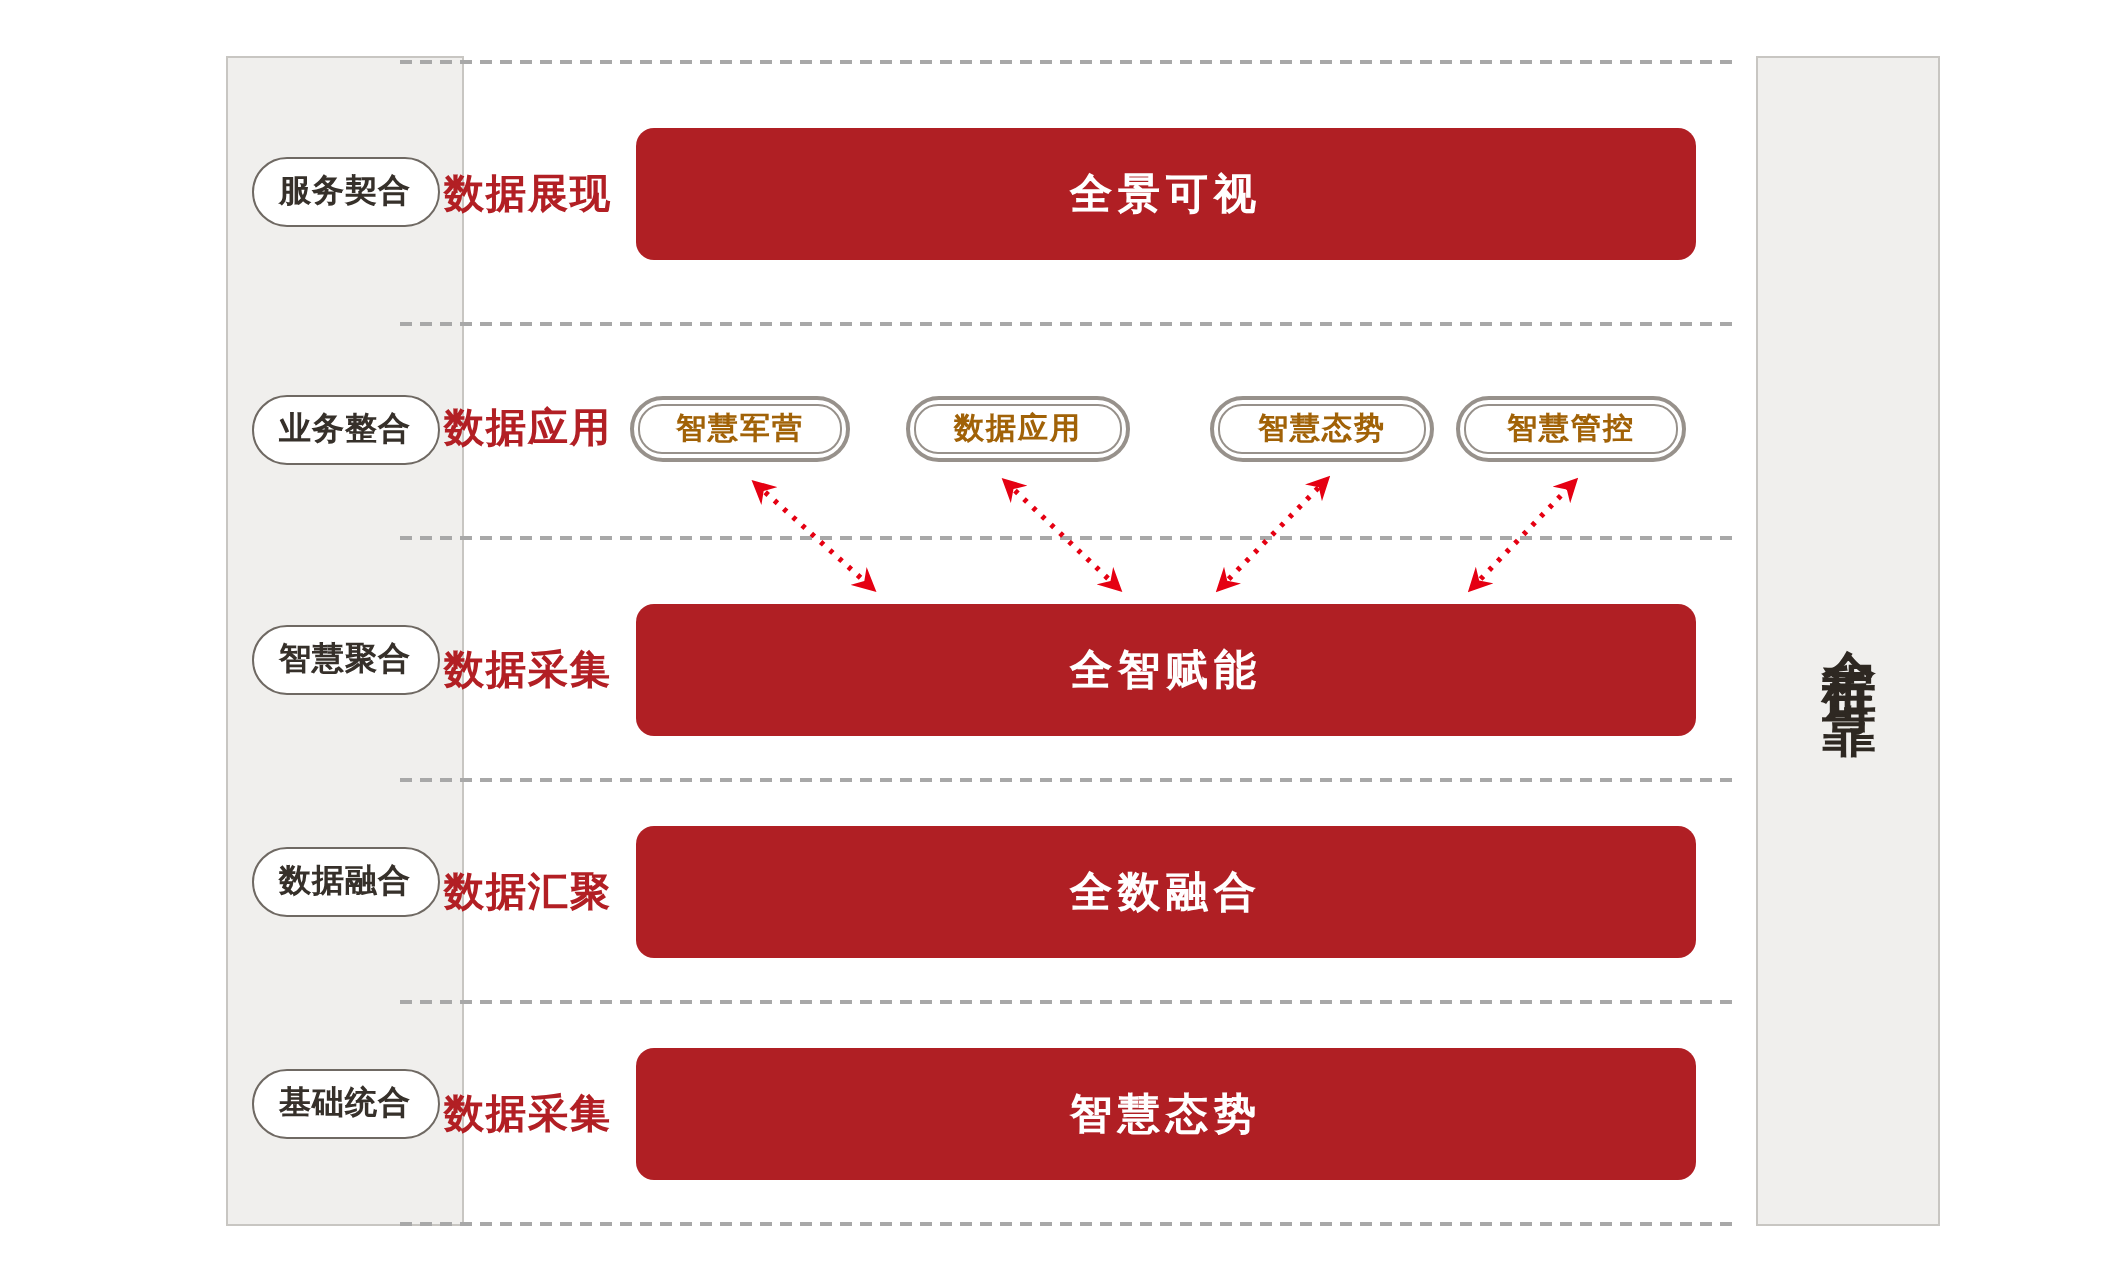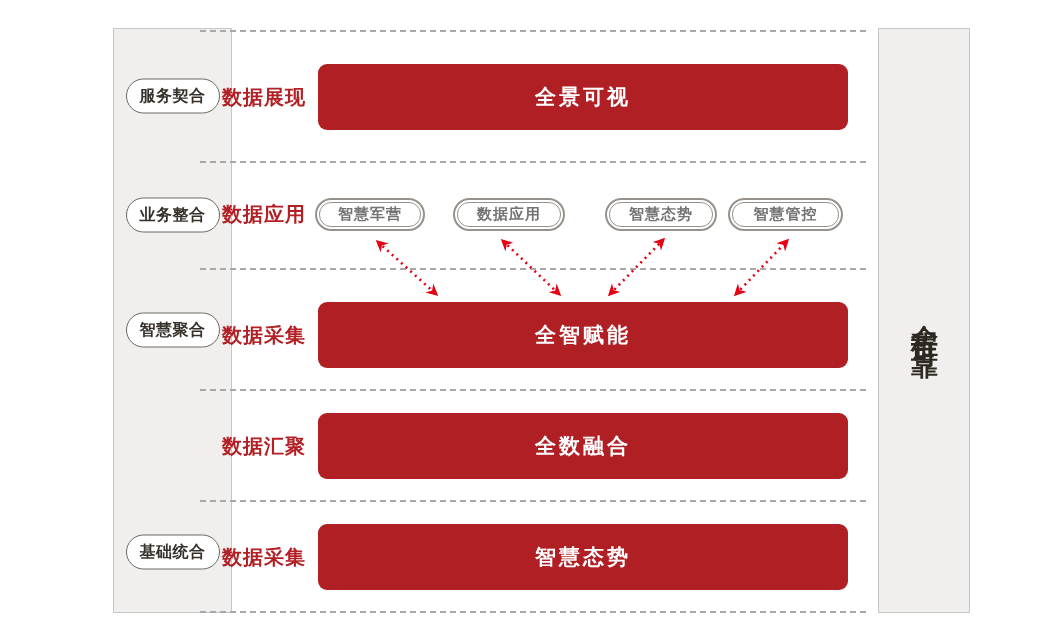--- a/index.html
+++ b/index.html
@@ -25,33 +25,34 @@
     color:var(--label-red);letter-spacing:1px;white-space:nowrap;}
 
   
   .red-bar{position:absolute;left:318px;width:530px;height:66px;background:var(--bar-red);border-radius:9px;
     display:flex;align-items:center;justify-content:center;color:#fff;font-size:21px;font-weight:bold;letter-spacing:3px;}
 
   
   .app-pill{position:absolute;top:198px;height:33px;border:2px solid var(--pill-double-border);border-radius:17px;
     background:#fff;box-sizing:border-box;padding:2px;display:flex;}
   .app-pill-inner{flex:1;border:1.6px solid var(--pill-double-border);border-radius:12px;background:#fff;
-    display:flex;align-items:center;justify-content:center;font-size:15px;font-weight:bold;color:#737373;letter-spacing:1px;white-space:nowrap;font-family:Liberation Mono, monospace;}
+    display:flex;align-items:center;justify-content:center;font-size:15px;font-weight:bold;color:#a16207;letter-spacing:1px;white-space:nowrap;font-family:Liberation Mono, monospace;}
 
   .arrow-overlay{position:absolute;left:200px;top:228px;width:666px;height:76px;overflow:visible;}
 </style>
 </head>
 <body>
 
 <div class="canvas">
 
   <div class="side-panel left-panel">
     <div class="side-pill" style="top:67px">服务契合</div>
     <div class="side-pill" style="top:186px">业务整合</div>
     <div class="side-pill" style="top:301px">智慧聚合</div>
+    <div class="side-pill" style="top:412px">数据融合</div>
     <div class="side-pill" style="top:523px">基础统合</div>
   </div>
 
   <div class="dotted-line" style="top:30px"></div>
   <div class="dotted-line" style="top:161px"></div>
   <div class="dotted-line" style="top:268px"></div>
   <div class="dotted-line" style="top:389px"></div>
   <div class="dotted-line" style="top:500px"></div>
   <div class="dotted-line" style="top:611px"></div>
 

